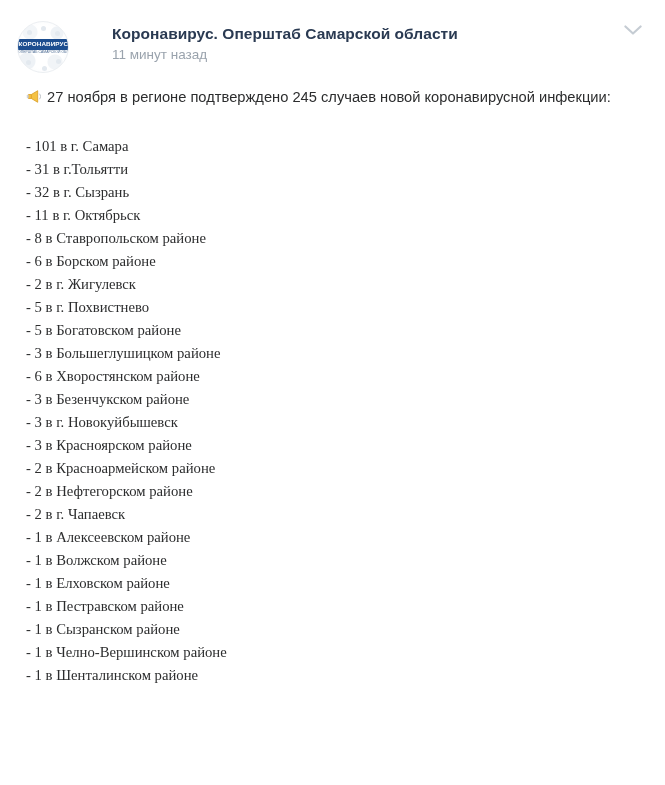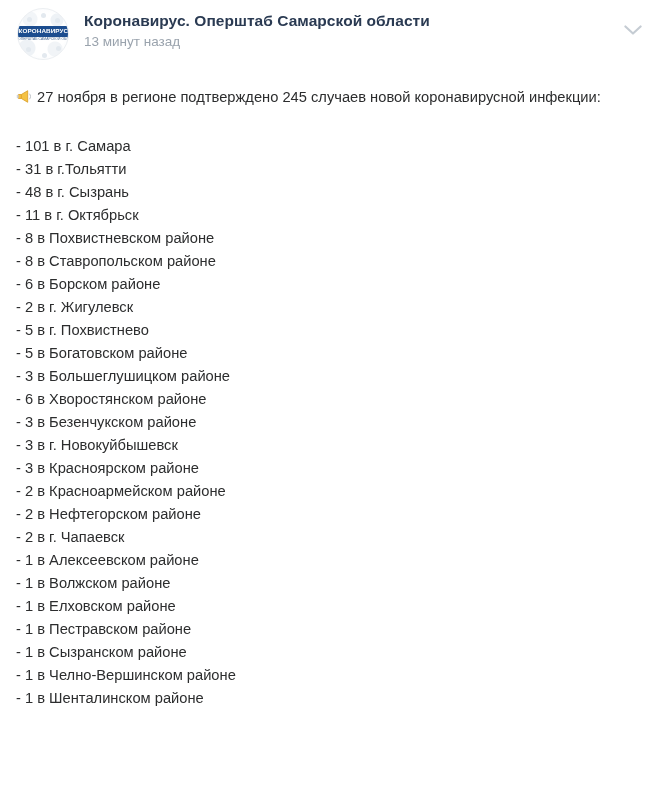--- a/index.html
+++ b/index.html
@@ -22,24 +22,25 @@
     height: 785px;
     background: #ffffff;
     position: relative;
     box-sizing: border-box;
   }
 
   
   .post-header {
     display: flex;
     align-items: flex-start;
-    padding: 8px 14px 0 17px;
+    padding: 21px 14px 0 17px;
     position: relative;
     height: 68px;
     box-sizing: border-box;
+    gap: 28px;
   }
 
   .avatar {
     width: 52px;
     height: 52px;
     border-radius: 50%;
     flex: 0 0 52px;
     position: relative;
     overflow: hidden;
     background:
@@ -128,21 +129,21 @@
     height: 24px;
     display: flex;
     align-items: center;
     justify-content: center;
     cursor: pointer;
   }
   .chevron-btn svg { display: block; }
 
   
   .post-body {
-    padding: 0 14px 0 16px;
+    padding: 0 14px 0 26px;
     font-size: 14.7px;
     line-height: 23px;
     color: #2c2d2e;
   }
 
   .intro {
     margin-top: 18px;
     max-width: 612px;
   }
   .intro .megaphone {
@@ -153,20 +154,21 @@
 
   .case-list {
     margin: 0;
     padding: 0;
     list-style: none;
     margin-top: 23px;
   }
   .case-list li {
     line-height: 23px;
     white-space: nowrap;
+    font-family: Liberation Serif, serif;
   }
 </style>
 </head>
 <body>
 
 <div class="post">
 
   <div class="post-header">
 
     <div class="avatar">
@@ -177,21 +179,21 @@
       <span class="virus-dot vd5"></span>
       <span class="virus-dot vd6"></span>
       <div class="avatar-band">
         <span class="avatar-band-text">КОРОНАВИРУС</span>
       </div>
       <div class="avatar-sub">ОПЕРШТАБ САМАРСКОЙ ОБЛАСТИ</div>
     </div>
 
     <div class="header-text">
       <div class="author-name">Коронавирус. Оперштаб Самарской области</div>
-      <div class="post-time">13 минут назад</div>
+      <div class="post-time">11 минут назад</div>
     </div>
 
     <div class="chevron-btn">
       <svg width="18" height="11" viewBox="0 0 18 11">
         <path d="M1.4 1.4 L9 8.6 L16.6 1.4" fill="none" stroke="#c5ccd3" stroke-width="2.1" stroke-linecap="round" stroke-linejoin="round"></path>
       </svg>
     </div>
   </div>
 
   <div class="post-body">
@@ -203,23 +205,22 @@
           <path d="M7.5 9.2 L7.5 14.8" fill="none" stroke="#d99b1f" stroke-width="1.1"></path>
           <path d="M19.2 8.4 a5 5 0 0 1 0 7.2" fill="none" stroke="#b8bcc2" stroke-width="1.3" stroke-linecap="round"></path>
           <rect x="1.1" y="9.6" width="2.6" height="4.8" rx="1" fill="#cfd3d8"></rect>
         </svg>
       </span><span>27 ноября в регионе подтверждено 245 случаев новой коронавирусной инфекции:</span>
     </div>
 
     <ul class="case-list">
       <li>- 101 в г. Самара</li>
       <li>- 31 в г.Тольятти</li>
-      <li>- 48 в г. Сызрань</li>
+      <li>- 32 в г. Сызрань</li>
       <li>- 11 в г. Октябрьск</li>
-      <li>- 8 в Похвистневском районе</li>
       <li>- 8 в Ставропольском районе</li>
       <li>- 6 в Борском районе</li>
       <li>- 2 в г. Жигулевск</li>
       <li>- 5 в г. Похвистнево</li>
       <li>- 5 в Богатовском районе</li>
       <li>- 3 в Большеглушицком районе</li>
       <li>- 6 в Хворостянском районе</li>
       <li>- 3 в Безенчукском районе</li>
       <li>- 3 в г. Новокуйбышевск</li>
       <li>- 3 в Красноярском районе</li>

